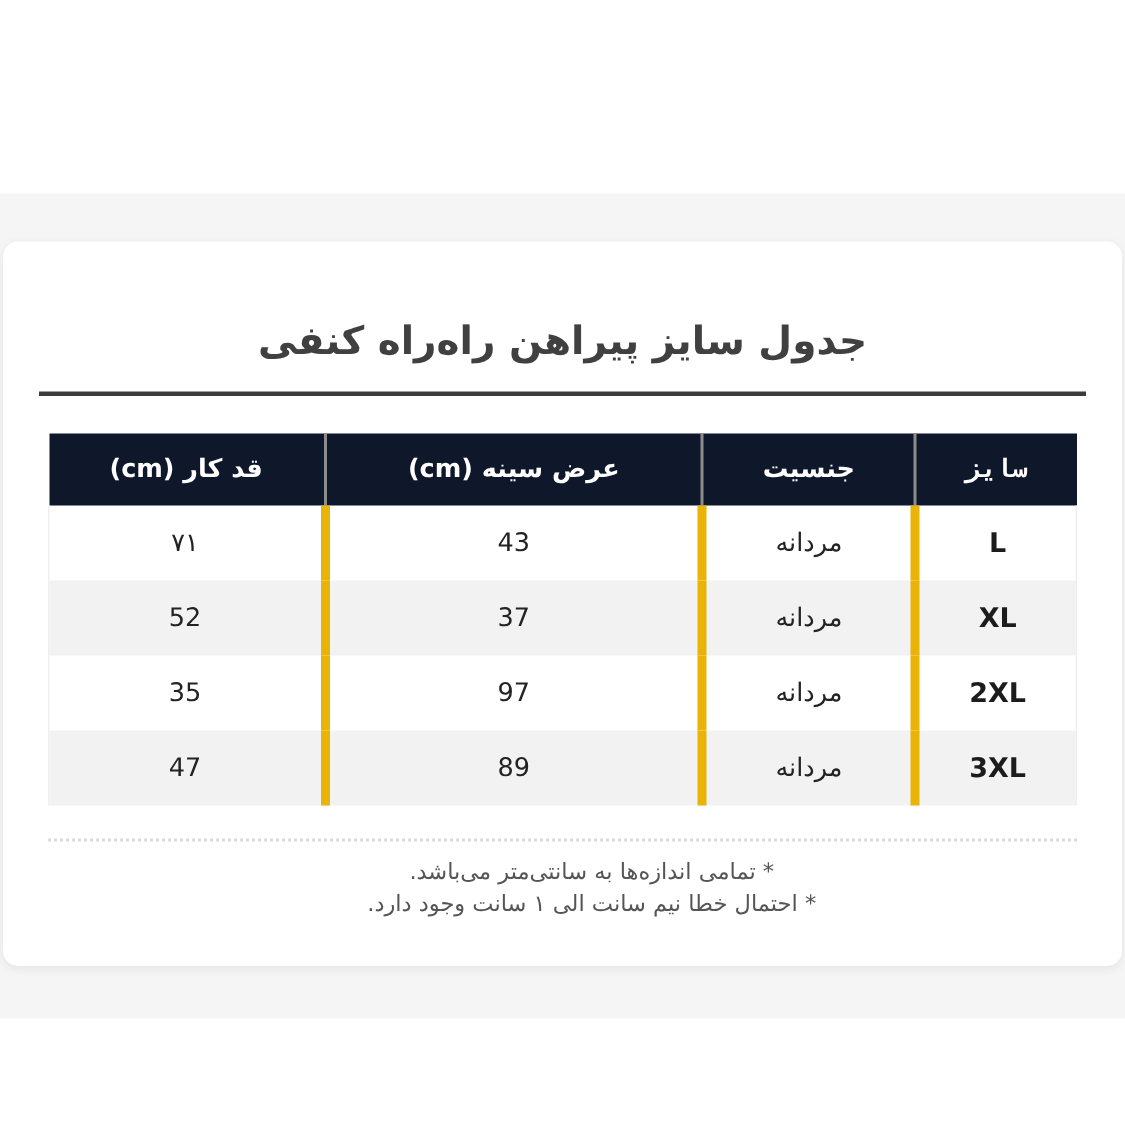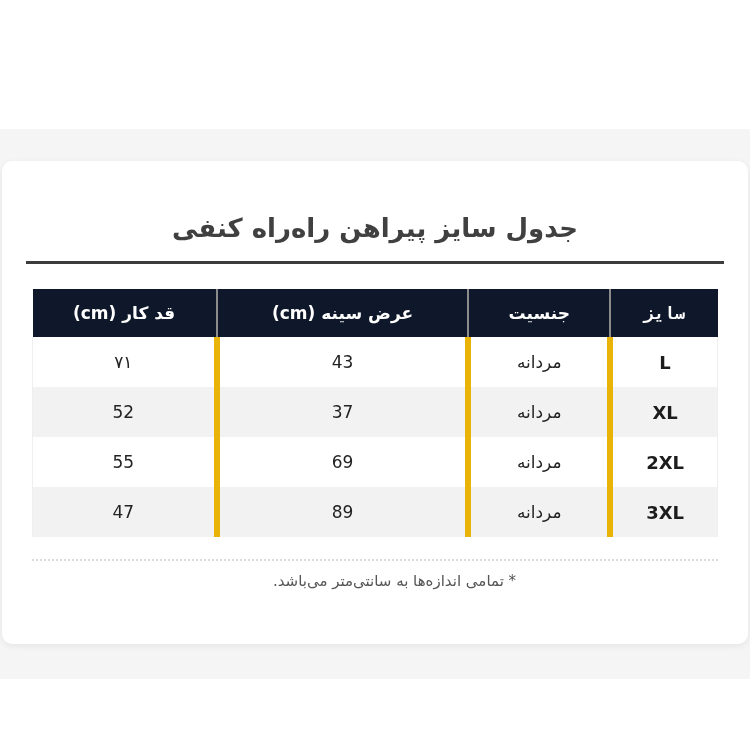--- a/index.html
+++ b/index.html
@@ -134,30 +134,31 @@
         </tr>
         <tr>
           <td class="cell-size">XL</td>
           <td>مردانه</td>
           <td>37</td>
           <td>52</td>
         </tr>
         <tr>
           <td class="cell-size">2XL</td>
           <td>مردانه</td>
-          <td>69</td>
-          <td>55</td>
+          <td>97</td>
+          <td>35</td>
         </tr>
         <tr>
           <td class="cell-size">3XL</td>
           <td>مردانه</td>
           <td>89</td>
           <td>47</td>
         </tr>
       </tbody>
   </table>
 
   <div class="dotted-divider"></div>
 
   <div class="notes">
     <div>* تمامی اندازه‌ها به سانتی‌متر می‌باشد.</div>
+    <div>* احتمال خطا نیم سانت الی ۱ سانت وجود دارد.</div>
   </div>
 </div>
 
 </body></html>

